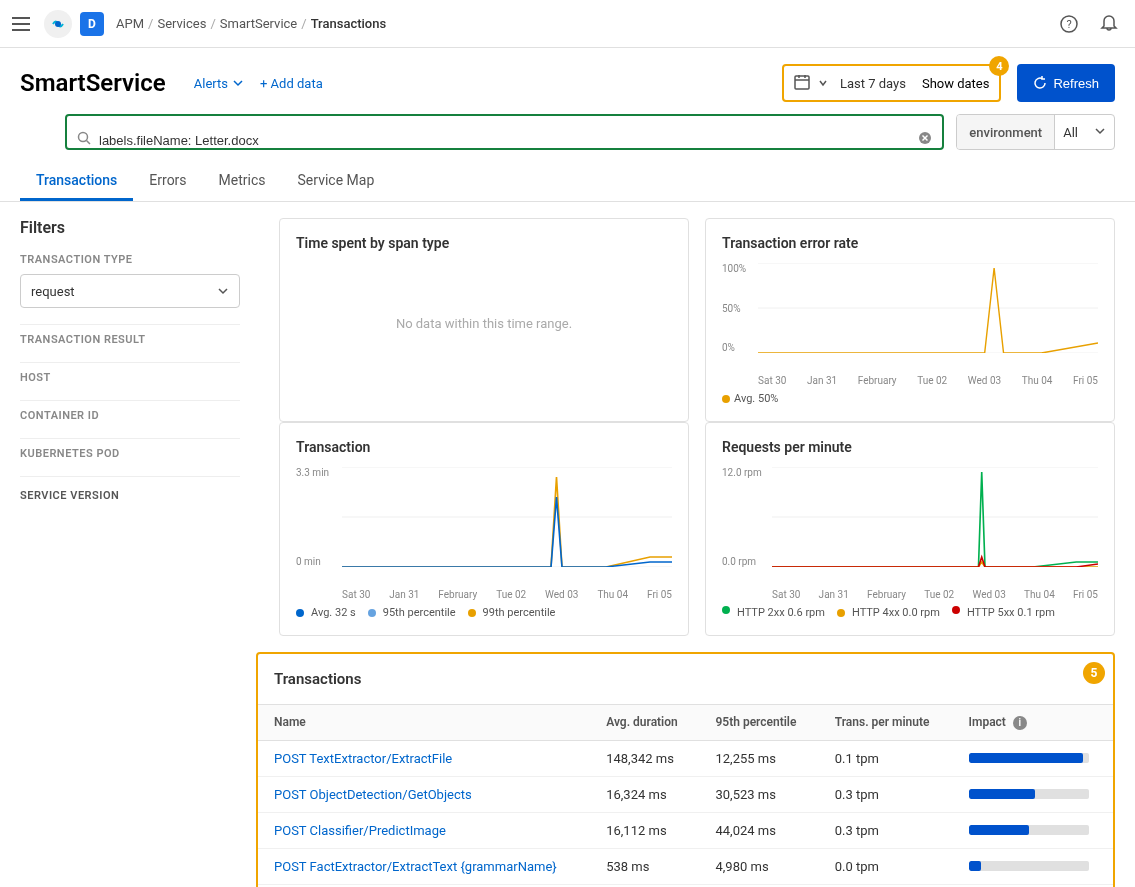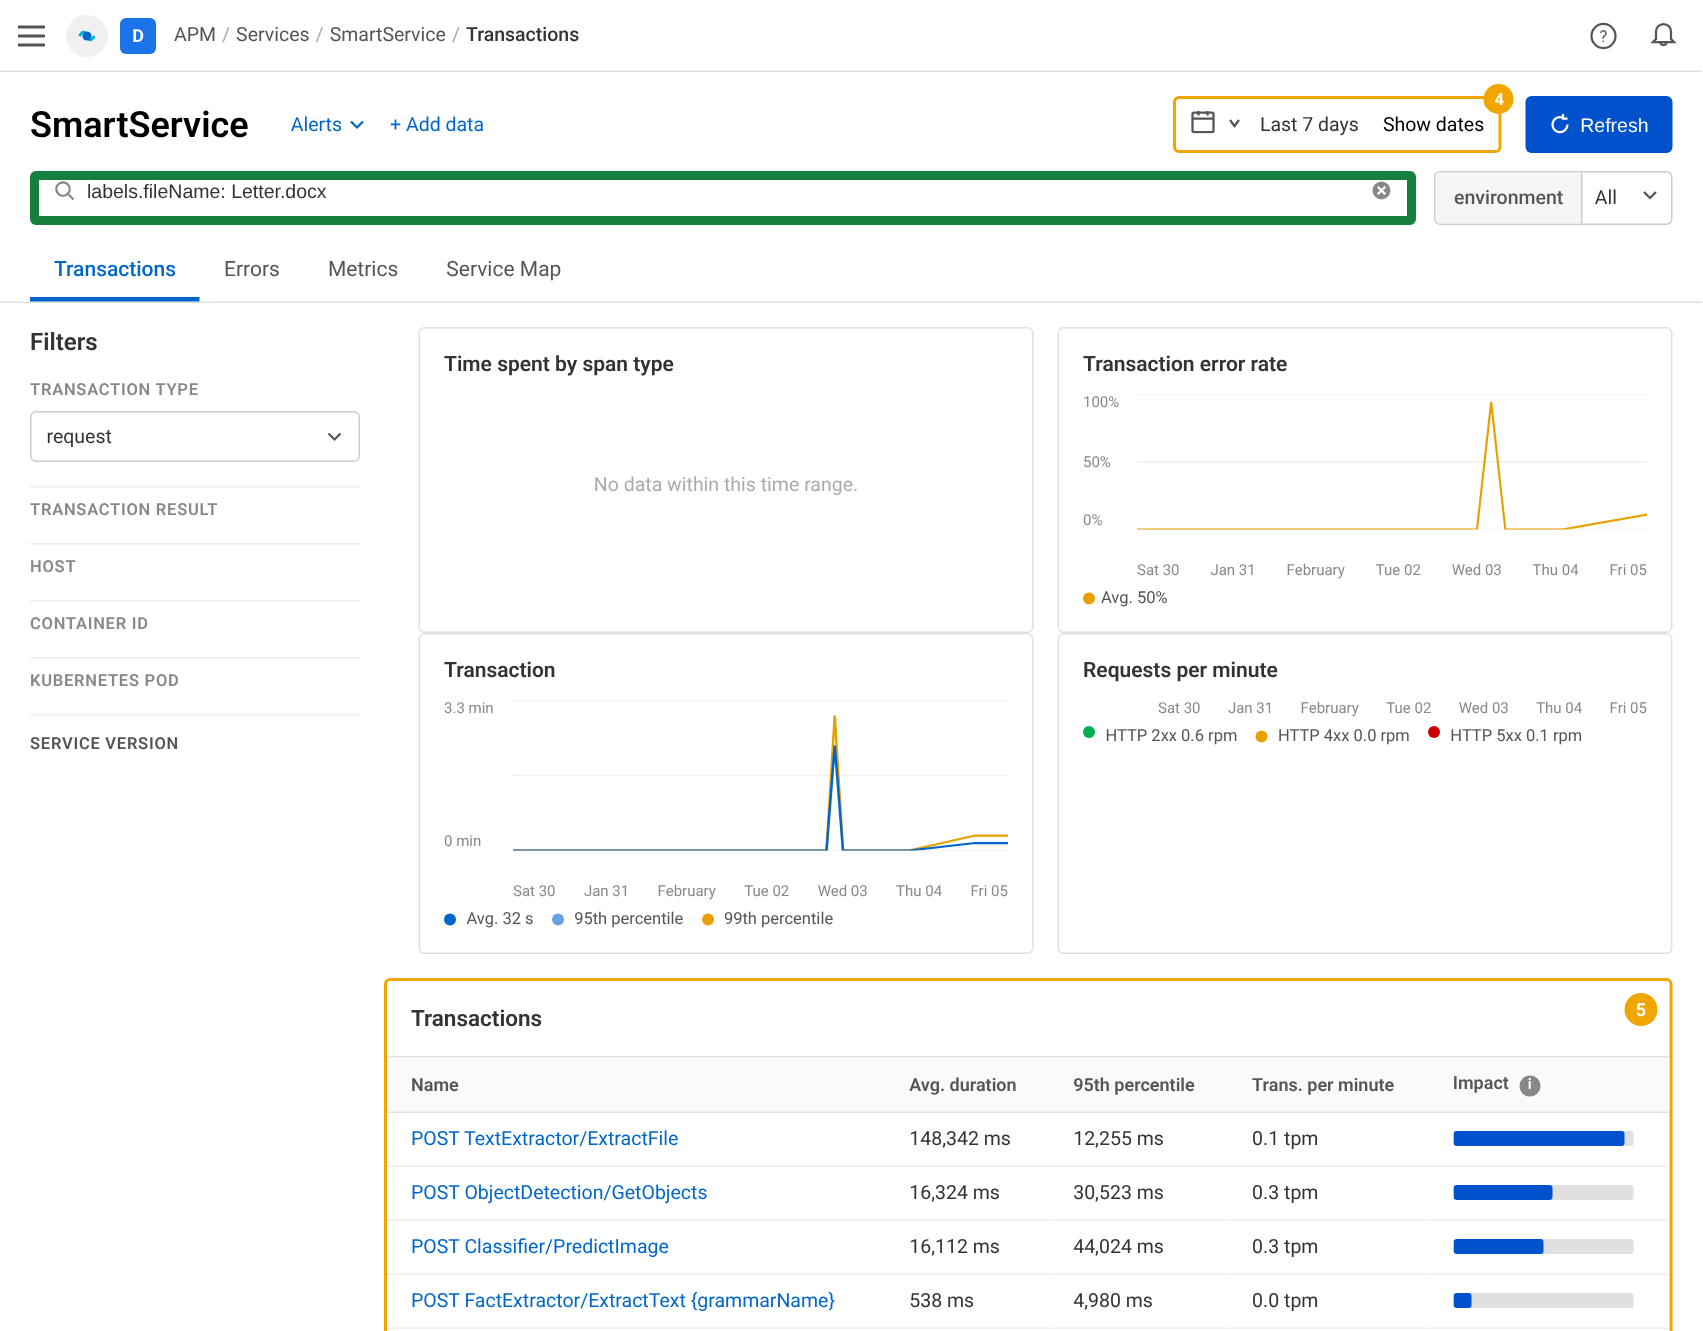--- a/index.html
+++ b/index.html
@@ -22,21 +22,21 @@
     .page-title { font-size: 24px; font-weight: 600; color: #000; }
     .alerts-btn { display: flex; align-items: center; gap: 4px; color: #0066cc; font-size: 13px; cursor: pointer; margin-left: 12px; }
     .add-data-btn { display: flex; align-items: center; gap: 4px; color: #0066cc; font-size: 13px; cursor: pointer; }
     .time-selector { margin-left: auto; display: flex; align-items: center; border: 2px solid #f0a500; border-radius: 4px; padding: 4px 10px; gap: 8px; height: 38px; cursor: pointer; position: relative; }
     .notification-badge { position: absolute; top: -10px; right: -10px; width: 20px; height: 20px; border-radius: 50%; background: #f0a500; color: white; font-size: 11px; font-weight: 700; display: flex; align-items: center; justify-content: center; }
     .refresh-btn { display: flex; align-items: center; gap: 6px; background: #0052cc; color: white; border: none; border-radius: 4px; padding: 8px 16px; font-size: 13px; cursor: pointer; height: 38px; }
     .refresh-btn svg { width: 14px; height: 14px; }
     
     
     .search-bar-row { padding: 0 20px 12px; display: flex; align-items: center; gap: 12px; }
-    .search-container { flex: 1; display: flex; align-items: flex-start; border: 6px solid #15803d; border-radius: 4px; padding: 0 10px; height: 36px; background: #fff; }
+    .search-container { flex: 1; display: flex; align-items: flex-end; border: 2px solid #15803d; border-radius: 4px; padding: 0 10px; height: 36px; background: #fff; margin-left: 45px; }
     .search-icon { color: #888; margin-right: 8px; }
     .search-input { flex: 1; border: none; outline: none; font-size: 13px; color: #333; background: transparent; }
     .search-clear { color: #888; cursor: pointer; }
     .env-selector { display: flex; align-items: center; border: 1px solid #ccc; border-radius: 4px; height: 36px; overflow: hidden; }
     .env-label { padding: 0 12px; background: #f5f5f5; border-right: 1px solid #ccc; height: 100%; display: flex; align-items: center; font-size: 13px; color: #555; font-weight: 500; }
     .env-value { padding: 0 8px; font-size: 13px; color: #333; }
     .env-dropdown { padding: 0 8px; cursor: pointer; color: #555; }
     
     
     .tabs { display: flex; padding: 0 20px; border-bottom: 1px solid #e0e0e0; gap: 0; }
@@ -326,20 +326,40 @@
           </span>
           <span style="display:flex;align-items:center;gap:3px;">
             <span class="legend-dot" style="background:#e8a000;"></span>
             <span>99th percentile</span>
           </span>
         </div>
       </div>
 
       <div class="chart-card">
         <div class="chart-title">Requests per minute</div>
+        <div style="position:relative;height:120px;">
+          <div style="position:absolute;left:0;top:0;bottom:20px;display:flex;flex-direction:column;justify-content:space-between;font-size:10px;color:#888;width:46px;">
+            <span>12.0 rpm</span>
+            <span></span>
+            <span>0.0 rpm</span>
+          </div>
+          <div style="position:absolute;left:50px;right:0;top:0;bottom:0;">
+            <svg width="100%" height="100" viewBox="0 0 300 100" preserveAspectRatio="none">
+              <line x1="0" y1="0" x2="300" y2="0" stroke="#f0f0f0" stroke-width="1"></line>
+              <line x1="0" y1="50" x2="300" y2="50" stroke="#f0f0f0" stroke-width="1"></line>
+              <line x1="0" y1="100" x2="300" y2="100" stroke="#f0f0f0" stroke-width="1"></line>
+
+              <polyline points="0,100 40,100 80,100 120,100 160,100 190,100 193,5 196,100 240,100 280,95 300,95" fill="none" stroke="#00b04f" stroke-width="1.5"></polyline>
+
+              <polyline points="0,100 40,100 80,100 120,100 160,100 190,100 193,95 196,100 240,100 280,100 300,100" fill="none" stroke="#e8a000" stroke-width="1.5"></polyline>
+
+              <polyline points="0,100 40,100 80,100 120,100 160,100 190,100 193,90 196,100 240,100 280,100 300,97" fill="none" stroke="#cc0000" stroke-width="1.5"></polyline>
+            </svg>
+          </div>
+        </div>
         <div style="display:flex;justify-content:space-between;margin-left:50px;font-size:10px;color:#888;margin-top:2px;">
           <span>Sat 30</span>
           <span>Jan 31</span>
           <span>February</span>
           <span>Tue 02</span>
           <span>Wed 03</span>
           <span>Thu 04</span>
           <span>Fri 05</span>
         </div>
         <div style="display:flex;gap:12px;margin-top:6px;font-size:11px;color:#555;">

